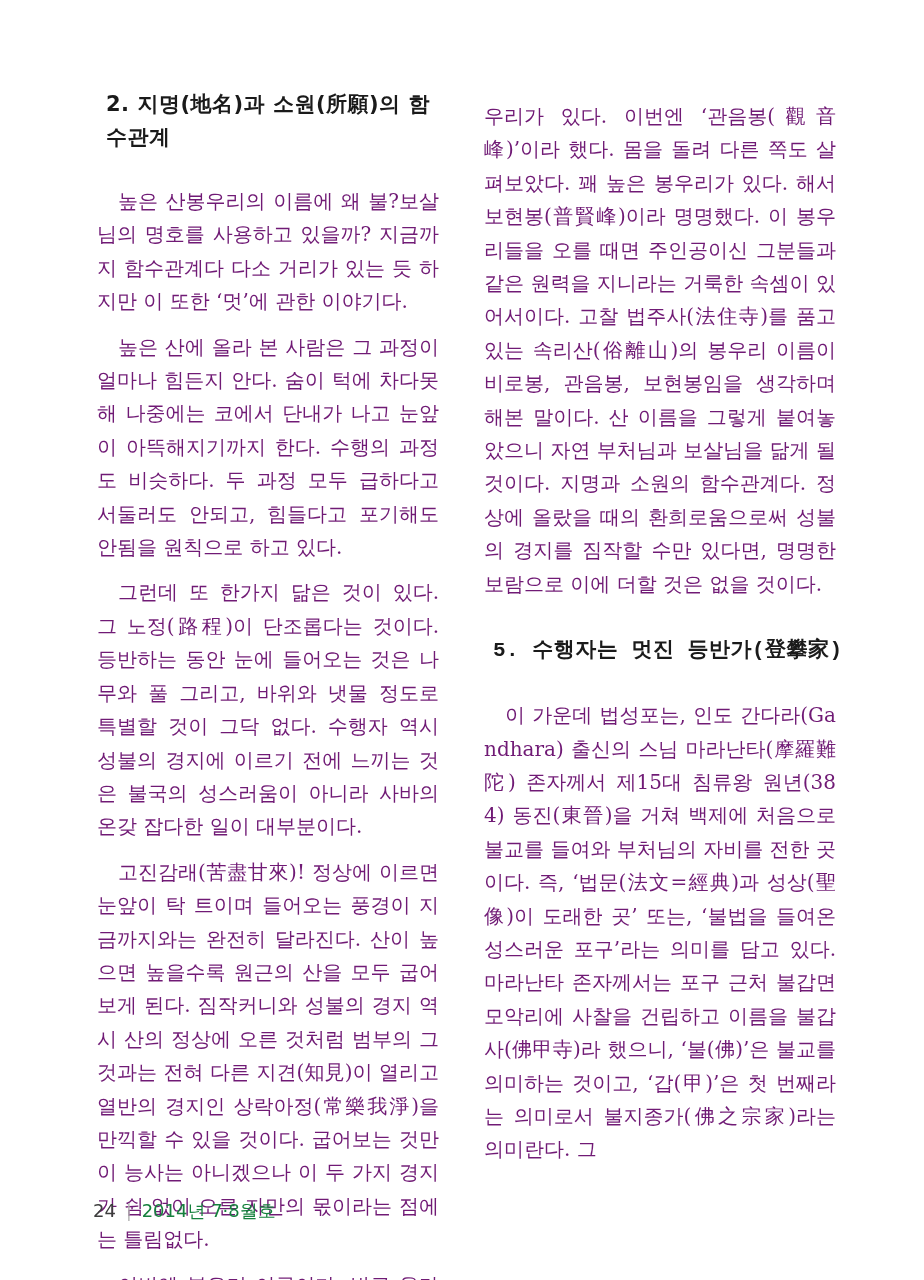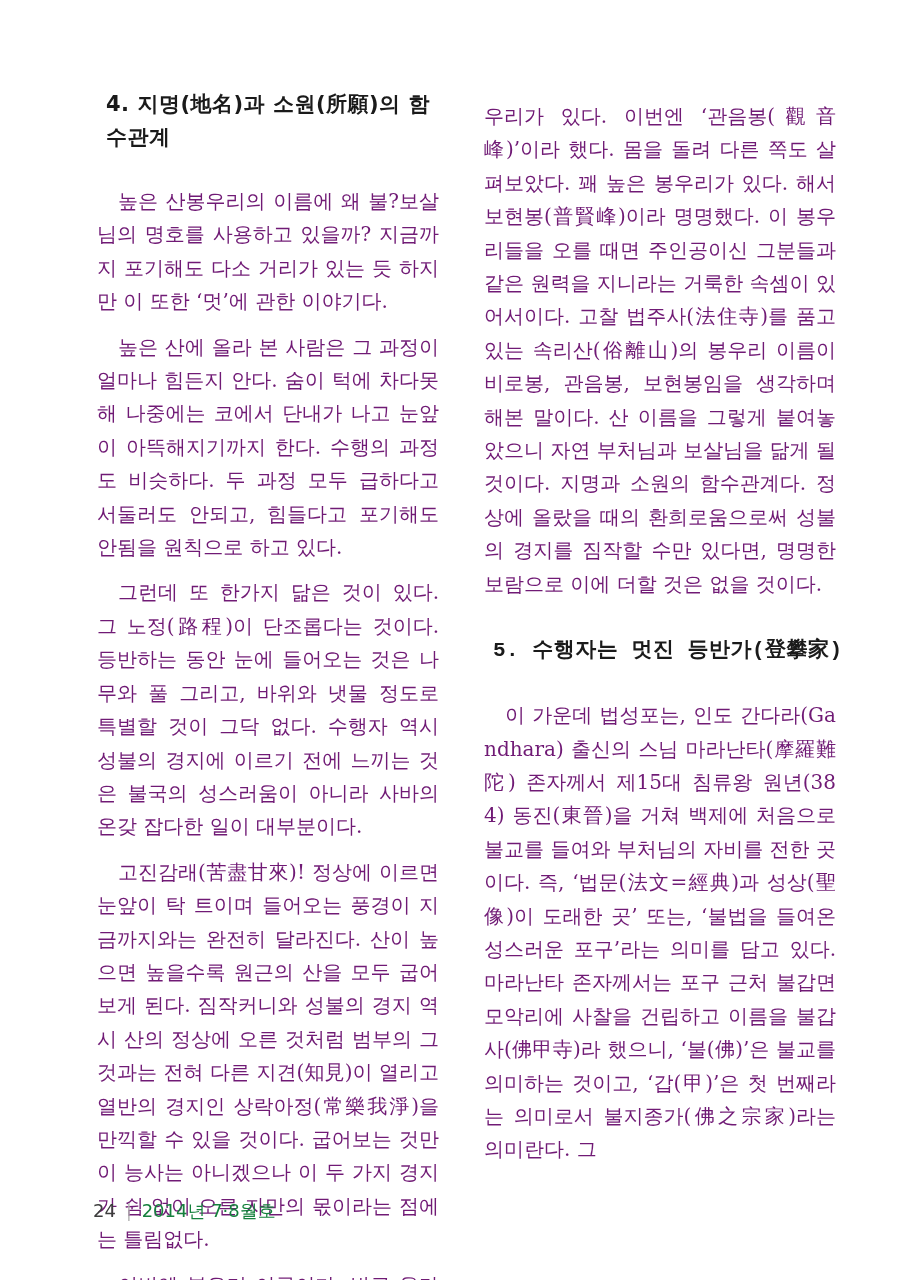--- a/index.html
+++ b/index.html
@@ -76,22 +76,22 @@
   .footer-issue {
     color: #15803d;
   }
 </style>
 </head>
 <body>
 
 <div class="page">
 
   <div class="column column-left">
-    <h2 class="section-heading">4. 지명(地名)과 소원(所願)의 함수관계</h2>
-    <p class="body-par indent">높은 산봉우리의 이름에 왜 불?보살님의 명호를 사용하고 있을까? 지금까지 포기해도 다소 거리가 있는 듯 하지만 이 또한 ‘멋’에 관한 이야기다.</p>
+    <h2 class="section-heading">2. 지명(地名)과 소원(所願)의 함수관계</h2>
+    <p class="body-par indent">높은 산봉우리의 이름에 왜 불?보살님의 명호를 사용하고 있을까? 지금까지 함수관계다 다소 거리가 있는 듯 하지만 이 또한 ‘멋’에 관한 이야기다.</p>
     <p class="body-par indent">높은 산에 올라 본 사람은 그 과정이 얼마나 힘든지 안다. 숨이 턱에 차다못해 나중에는 코에서 단내가 나고 눈앞이 아뜩해지기까지 한다. 수행의 과정도 비슷하다. 두 과정 모두 급하다고 서둘러도 안되고, 힘들다고 포기해도 안됨을 원칙으로 하고 있다.</p>
     <p class="body-par indent">그런데 또 한가지 닮은 것이 있다. 그 노정(路程)이 단조롭다는 것이다. 등반하는 동안 눈에 들어오는 것은 나무와 풀 그리고, 바위와 냇물 정도로 특별할 것이 그닥 없다. 수행자 역시 성불의 경지에 이르기 전에 느끼는 것은 불국의 성스러움이 아니라 사바의 온갖 잡다한 일이 대부분이다.</p>
     <p class="body-par indent">고진감래(苦盡甘來)! 정상에 이르면 눈앞이 탁 트이며 들어오는 풍경이 지금까지와는 완전히 달라진다. 산이 높으면 높을수록 원근의 산을 모두 굽어보게 된다. 짐작커니와 성불의 경지 역시 산의 정상에 오른 것처럼 범부의 그것과는 전혀 다른 지견(知見)이 열리고 열반의 경지인 상락아정(常樂我淨)을 만끽할 수 있을 것이다. 굽어보는 것만이 능사는 아니겠으나 이 두 가지 경지가 쉼 없이 오른 자만의 몫이라는 점에는 틀림없다.</p>
     <p class="body-par indent">이번엔 봉우리 이름이다. 방금 올라선 봉우리에 이름을 붙이려 주위를 살펴보니 더 이상 높은 봉우리가 없다. 그래서 ‘비로봉(毘盧峰)’이라 했다. 왼편 저 멀리 이 산만큼은 아니지만 높은 봉</p>
   </div>
 
   <div class="column column-right">
     <p class="body-par">우리가 있다. 이번엔 ‘관음봉(觀音峰)’이라 했다. 몸을 돌려 다른 쪽도 살펴보았다. 꽤 높은 봉우리가 있다. 해서 보현봉(普賢峰)이라 명명했다. 이 봉우리들을 오를 때면 주인공이신 그분들과 같은 원력을 지니라는 거룩한 속셈이 있어서이다. 고찰 법주사(法住寺)를 품고 있는 속리산(俗離山)의 봉우리 이름이 비로봉, 관음봉, 보현봉임을 생각하며 해본 말이다. 산 이름을 그렇게 붙여놓았으니 자연 부처님과 보살님을 닮게 될 것이다. 지명과 소원의 함수관계다. 정상에 올랐을 때의 환희로움으로써 성불의 경지를 짐작할 수만 있다면, 명명한 보람으로 이에 더할 것은 없을 것이다.</p>
     <h2 class="section-heading heading-5">5. 수행자는 멋진 등반가(登攀家)</h2>
     <p class="body-par indent">이 가운데 법성포는, 인도 간다라(Gandhara) 출신의 스님 마라난타(摩羅難陀) 존자께서 제15대 침류왕 원년(384) 동진(東晉)을 거쳐 백제에 처음으로 불교를 들여와 부처님의 자비를 전한 곳이다. 즉, ‘법문(法文=經典)과 성상(聖像)이 도래한 곳’ 또는, ‘불법을 들여온 성스러운 포구’라는 의미를 담고 있다. 마라난타 존자께서는 포구 근처 불갑면 모악리에 사찰을 건립하고 이름을 불갑사(佛甲寺)라 했으니, ‘불(佛)’은 불교를 의미하는 것이고, ‘갑(甲)’은 첫 번째라는 의미로서 불지종가(佛之宗家)라는 의미란다. 그</p>

